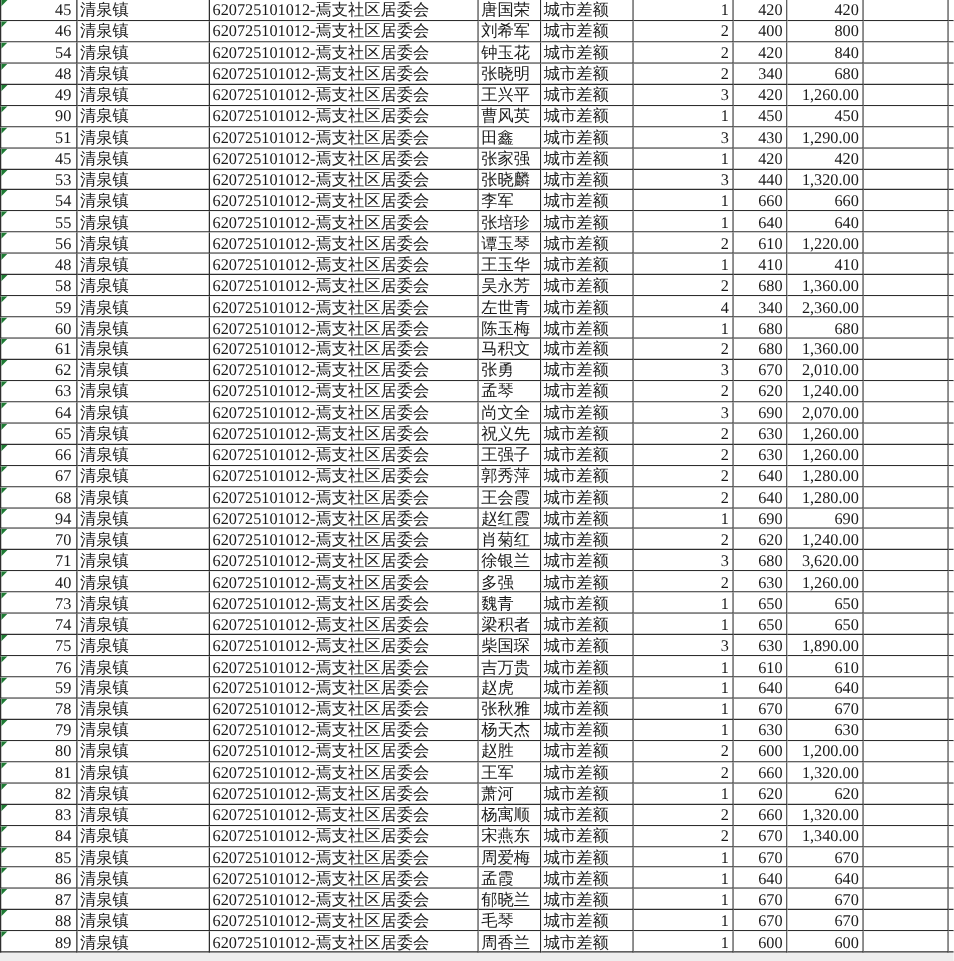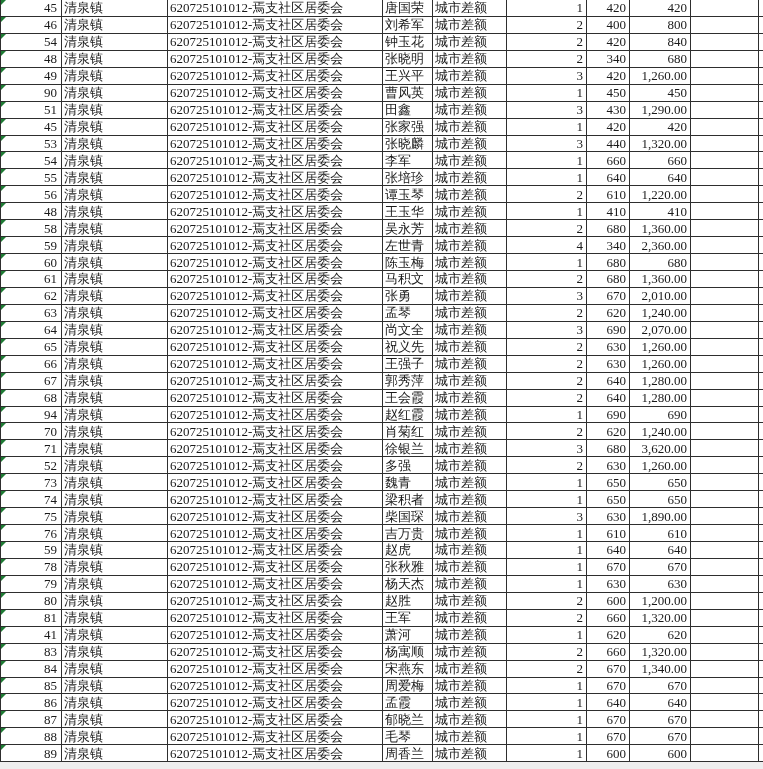--- a/index.html
+++ b/index.html
@@ -859,21 +859,21 @@
     <div class="cell c-total">
       <span>3,620.00</span>
     </div>
     <div class="cell c-empty"></div>
     <div class="cell c-sliver"></div>
   </div>
 
   <div class="row">
     <div class="cell c-num">
       <span class="tri"></span>
-      <span>52</span>
+      <span>40</span>
     </div>
     <div class="cell c-town">
       <span>清泉镇</span>
     </div>
     <div class="cell c-community">
       <span>620725101012-焉支社区居委会</span>
     </div>
     <div class="cell c-name">
       <span>多强</span>
     </div>
@@ -1159,21 +1159,21 @@
     <div class="cell c-total">
       <span>1,320.00</span>
     </div>
     <div class="cell c-empty"></div>
     <div class="cell c-sliver"></div>
   </div>
 
   <div class="row">
     <div class="cell c-num">
       <span class="tri"></span>
-      <span>41</span>
+      <span>82</span>
     </div>
     <div class="cell c-town">
       <span>清泉镇</span>
     </div>
     <div class="cell c-community">
       <span>620725101012-焉支社区居委会</span>
     </div>
     <div class="cell c-name">
       <span>萧河</span>
     </div>

